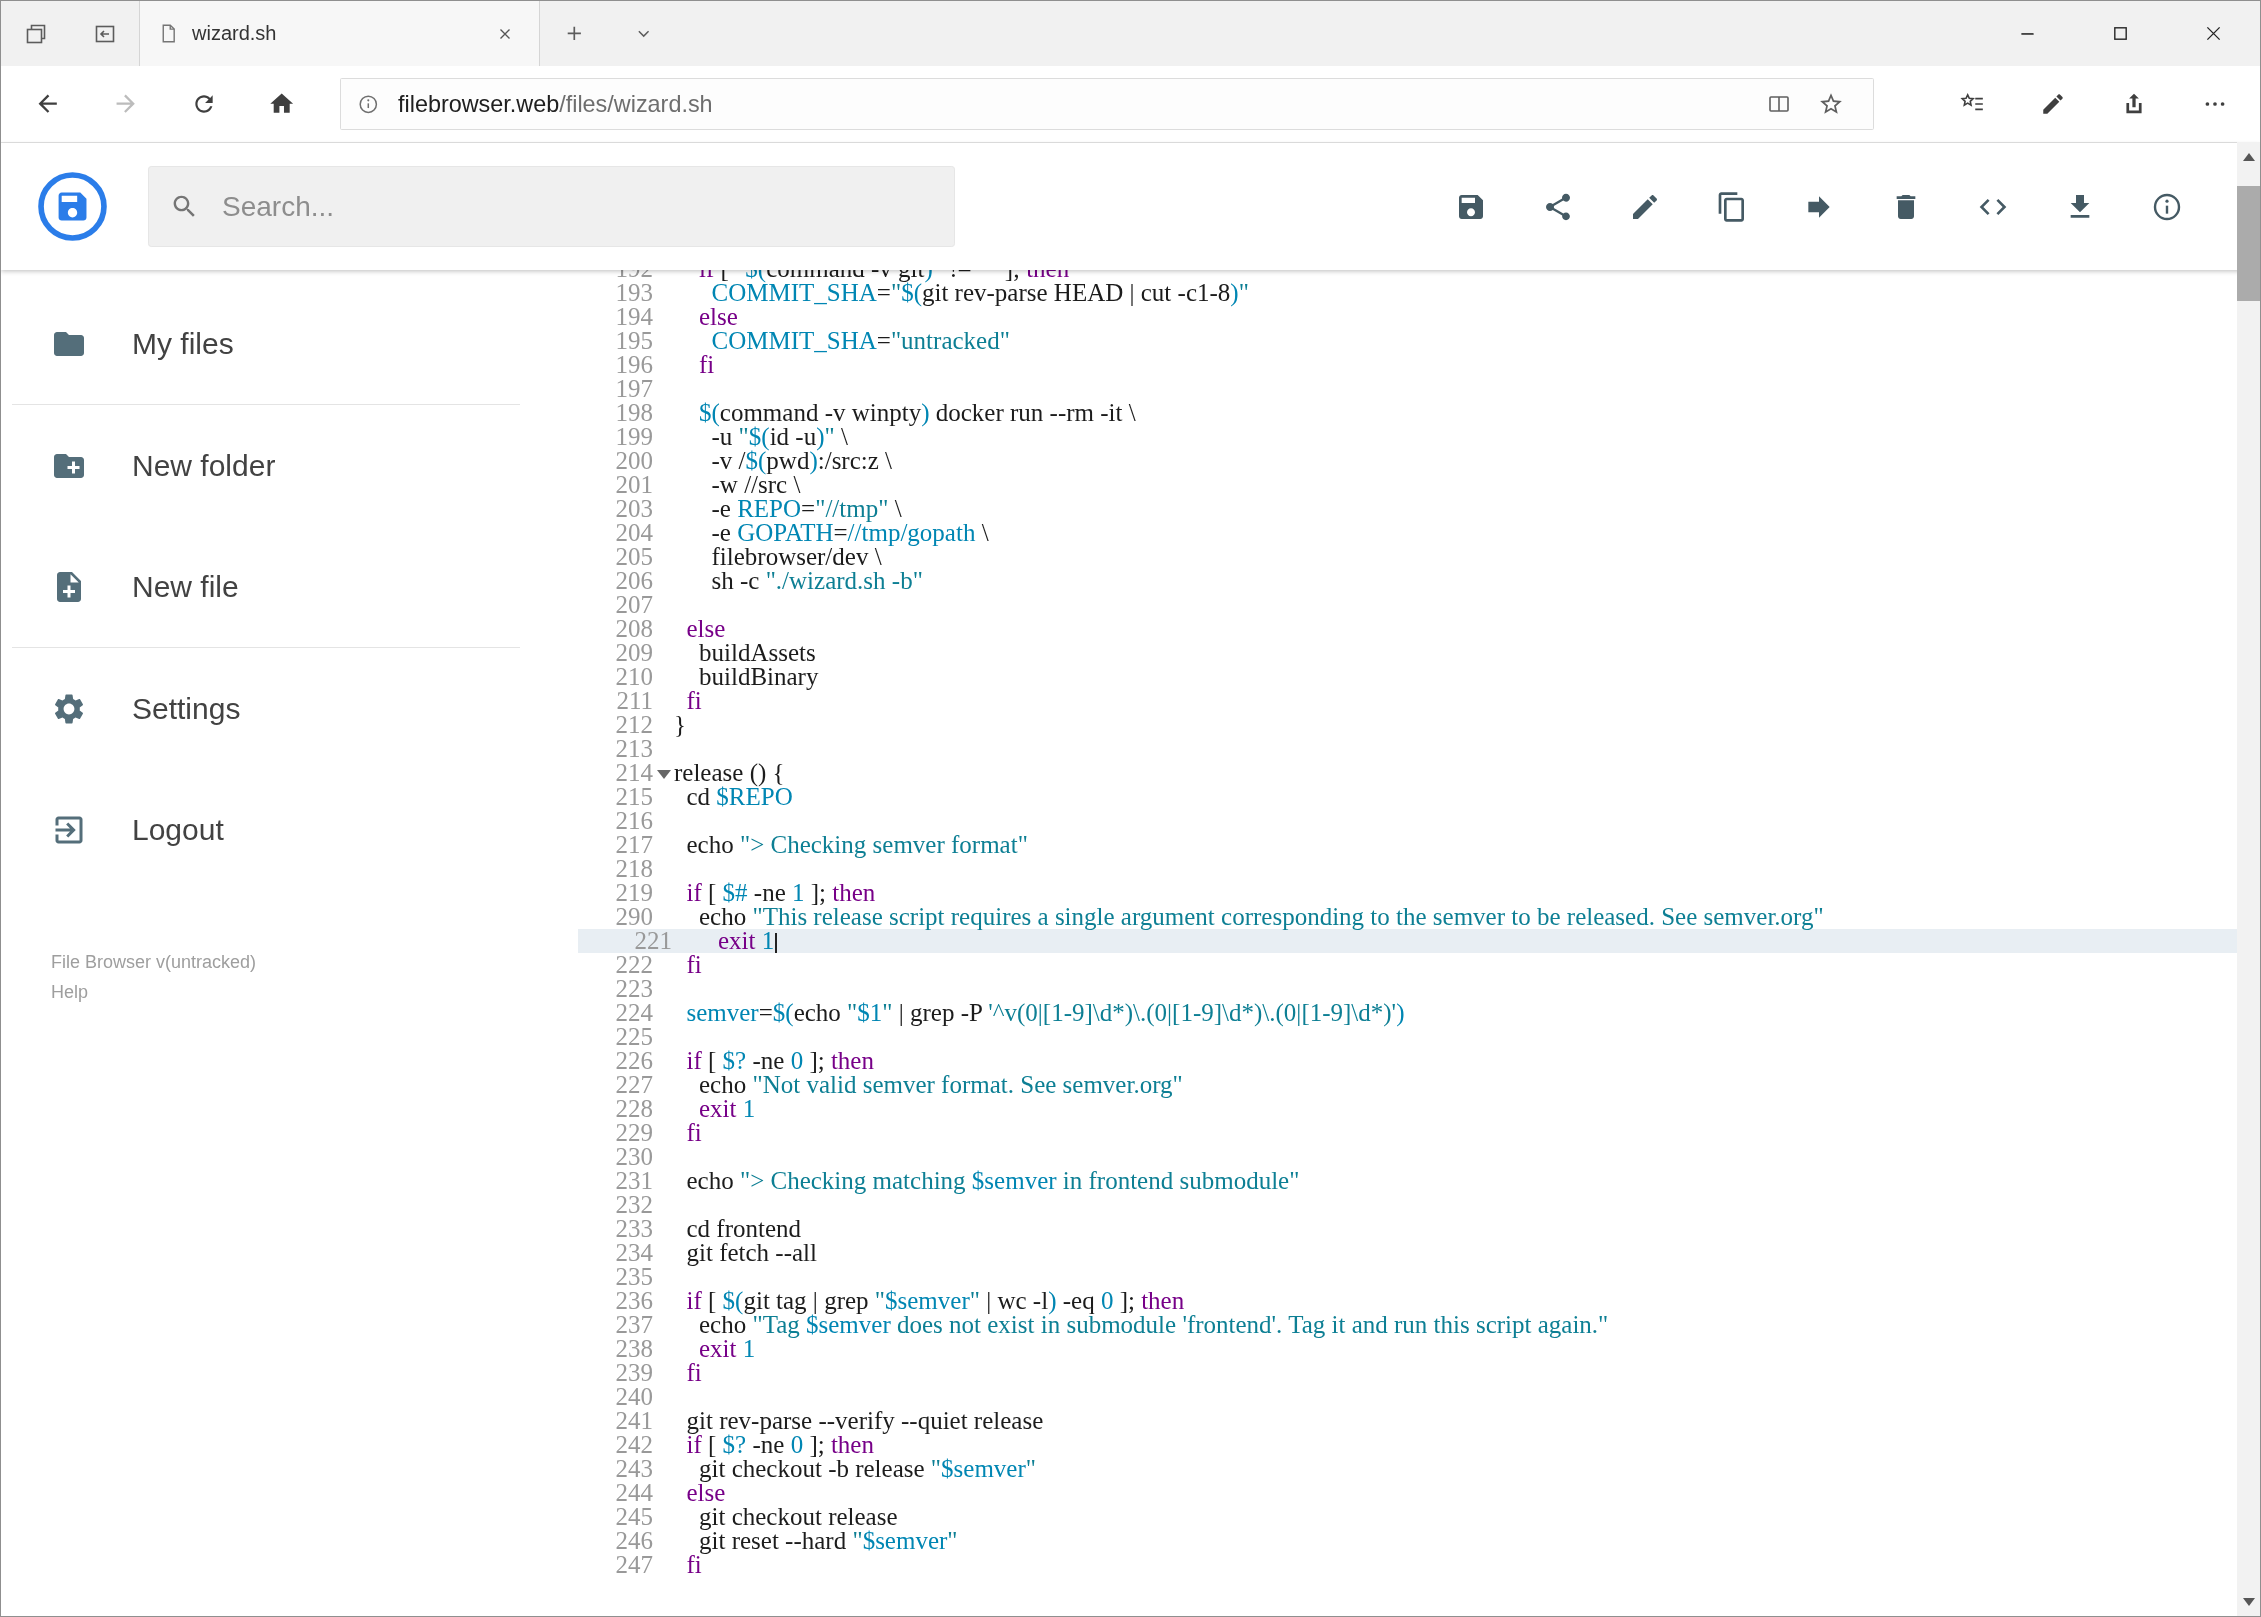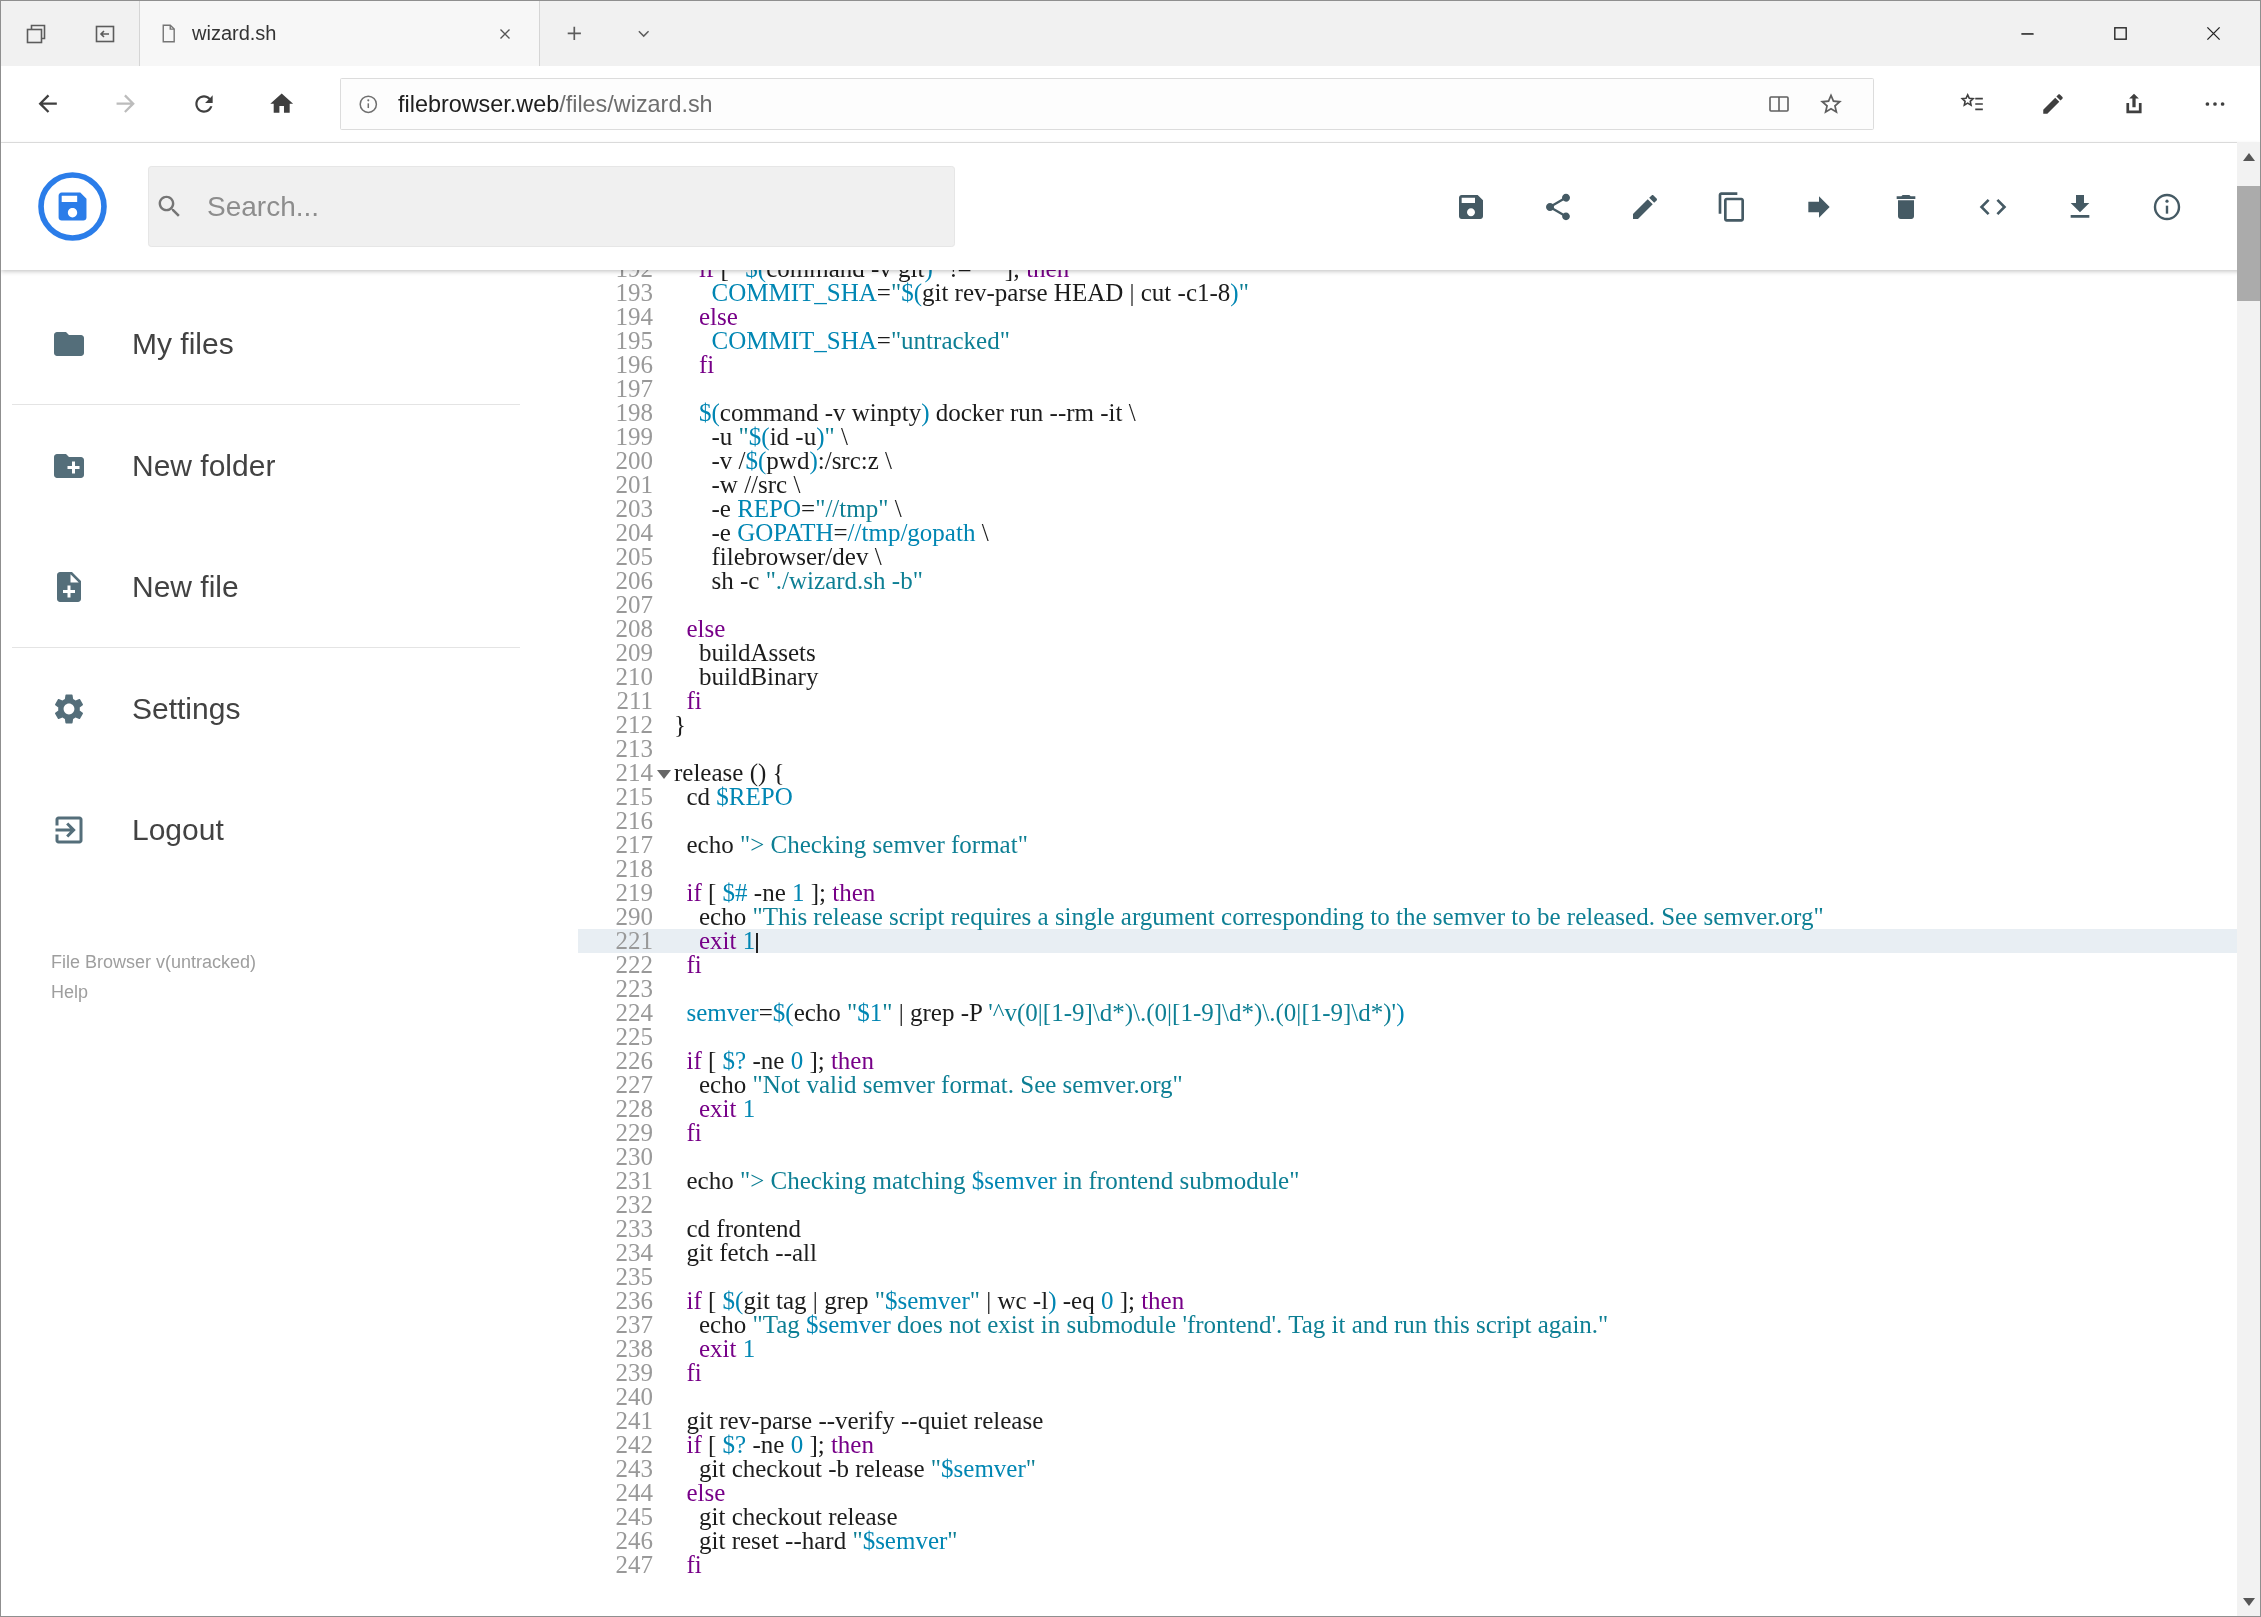--- a/index.html
+++ b/index.html
@@ -35,21 +35,21 @@
   .url-spacer{flex:1;}
   .url-btn{width:52px;height:50px;display:flex;align-items:center;justify-content:center;color:#5f5f5f;}
   .nav-right{margin-left:auto;margin-right:4.8px;display:flex;}
   .nav-right .nav-btn{width:81px;}
 
   
   .appheader{height:127px;flex:none;background:#fff;display:flex;align-items:center;
              box-shadow:0 1.6px 4.8px rgba(0,0,0,0.25);position:relative;z-index:10;}
   .logo{margin-left:36px;flex:none;cursor:pointer;}
   .search{margin-left:40px;width:807px;height:81px;background:#f0f0f0;border:0.8px solid #e6e6e6;border-radius:3.2px;
-          display:flex;align-items:center;padding:0 6px;}
+          display:flex;align-items:center;padding:0 21px;}
   .search input{flex:1;margin-left:21px;border:none;outline:none;background:transparent;
                 font-family:"Liberation Sans",sans-serif;font-size:28px;color:#444;}
   .search input::placeholder{color:#8d8d8d;}
   .search-icon{color:#757575;flex:none;}
   .actions{margin-left:auto;margin-right:50px;display:flex;}
   .act-btn{width:87px;height:127px;display:flex;align-items:center;justify-content:center;color:#455a64;cursor:pointer;}
 
   
   .bodyarea{flex:1;display:flex;overflow:hidden;position:relative;}
   .sidebar{width:577px;flex:none;padding-top:13px;}
@@ -57,21 +57,21 @@
   .sb-label{margin-left:45px;font-size:30px;color:#424242;}
   .sb-divider{border-top:0.8px solid #e4e4e4;margin:0 58px 0 11.3px;}
   .sb-footer{margin-top:57px;padding-left:50px;font-size:18px;color:#9e9e9e;line-height:30px;}
   .sb-help{cursor:pointer;}
 
   
   .editor{flex:1;position:relative;overflow:hidden;background:#fff;
           font-family:Liberation Serif, serif;font-size:25px;}
   .code-scroll{position:absolute;top:-13px;left:0;right:0;}
   .cl{display:flex;height:24px;line-height:24px;white-space:pre;}
-  .cl.active{background:#e8eef3;}
+  .cl.active{background:#e8eef3;padding-left:19px;}
   .ln{width:75px;flex:none;text-align:right;color:#999;}
   .fold{width:21px;flex:none;position:relative;}
   .fold-arrow{position:absolute;left:4px;top:9px;width:0;height:0;
               border-left:7.3px solid transparent;border-right:7.3px solid transparent;border-top:9px solid #666;}
   .cd{flex:none;}
   .tok-p{color:#1c1c1c;}
   .tok-k{color:#770088;}
   .tok-s{color:#0d7f94;}
   .tok-v{color:#0086b3;}
   .tok-n{color:#0086b3;}

